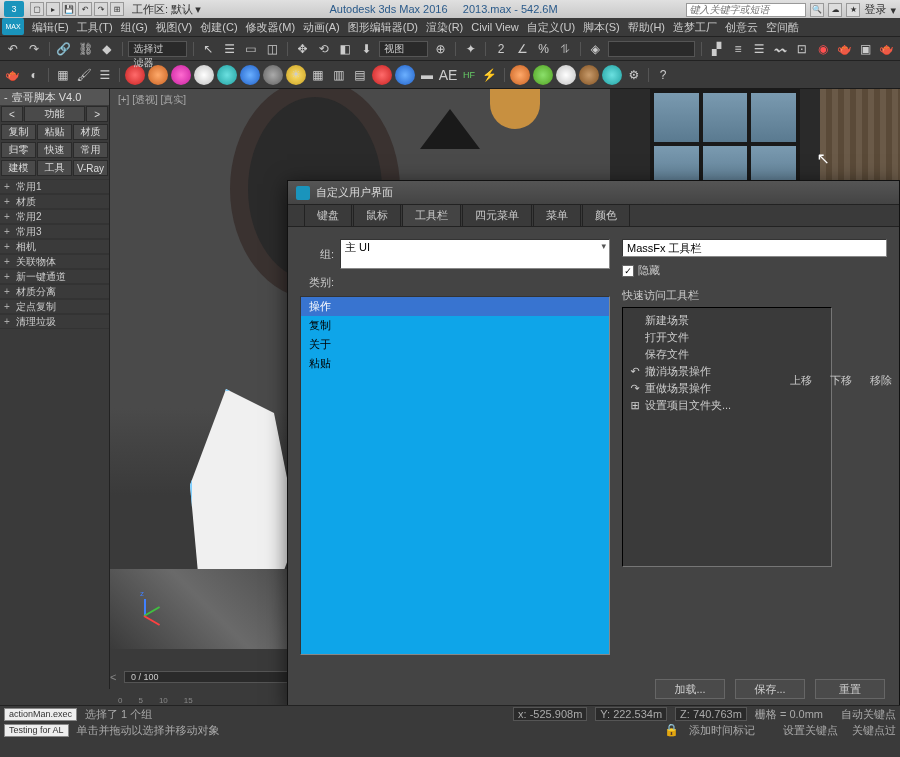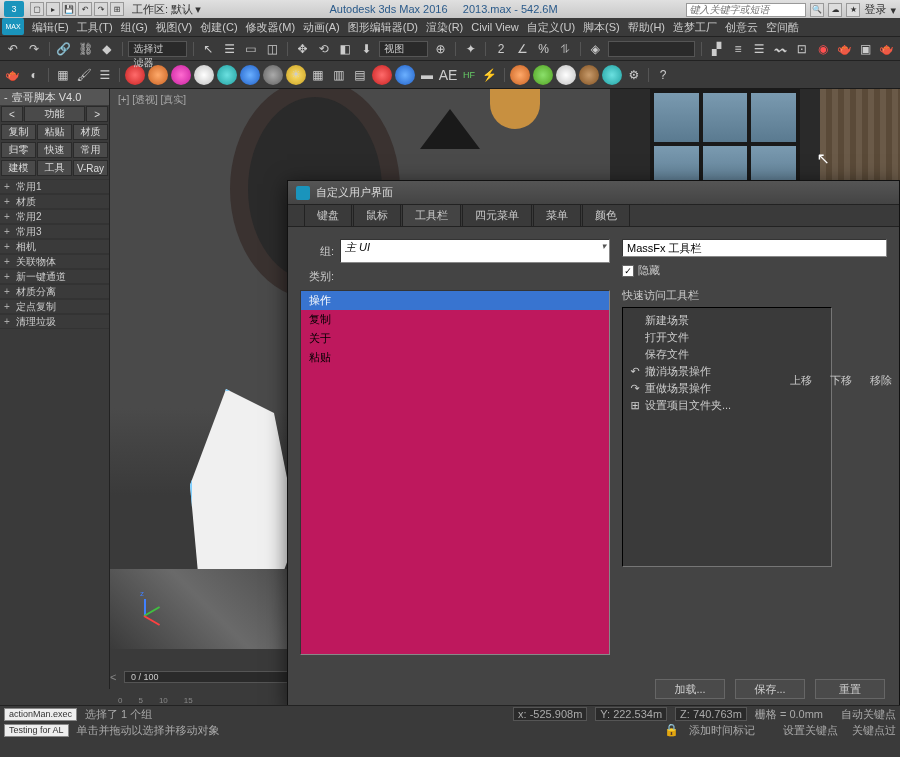--- a/index.html
+++ b/index.html
@@ -84,23 +84,23 @@
 .dlg-title { height:24px; background:linear-gradient(#555,#444); display:flex; align-items:center; padding:0 8px; color:#ddd; font-size:11px; gap:6px; border-bottom:1px solid #222; }
 .dlg-title-icon { width:14px; height:14px; background:#1a94bc; border-radius:2px; }
 .dlg-tabs { height:22px; display:flex; align-items:flex-end; padding-left:16px; border-bottom:1px solid #222; background:#3a3a3a; }
 .dlg-tab { padding:3px 12px; background:#3a3a3a; color:#ccc; border:1px solid #222; border-bottom:none; margin-right:1px; font-size:11px; cursor:pointer; }
 .dlg-tab.active { background:#444; }
 .dlg-body { padding:12px; display:flex; gap:12px; height:440px; }
 .dlg-left { width:310px; display:flex; flex-direction:column; }
 .dlg-right { flex:1; display:flex; flex-direction:column; }
 .form-row { display:flex; align-items:center; margin-bottom:6px; gap:6px; }
 .form-label { width:34px; text-align:right; font-size:11px; }
-.form-combo { flex:1; height:24px; background:#fff; border:1px inset #888; font-size:11px; color:#000; padding:0 16px 0 4px; position:relative;font-style:italic; }
+.form-combo { flex:1; height:30px; background:#fff; border:1px inset #888; font-size:11px; color:#000; padding:0 16px 0 4px; position:relative; }
 .form-combo::after { content:"▾"; position:absolute; right:3px; top:1px; color:#555; font-size:9px; }
-.action-list { flex:1; background:#be185d; border:1px inset #888; overflow:auto; }
+.action-list { flex:1; background:#0ea5e9; border:1px inset #888; overflow:auto; }
 .action-item { padding:2px 8px; font-size:11px; color:#000; cursor:pointer; }
 .action-item.sel { background:#3874d0; color:#fff; }
 .right-label { background:#fff; border:1px inset #888; height:18px; padding:0 4px; font-size:11px; color:#000; display:flex; align-items:center; margin-bottom:6px; }
 .btn-row { display:flex; gap:4px; margin-bottom:8px; }
 .dlg-btn { flex:1; height:20px; background:#4a4a4a; border:1px solid #666; color:#ccc; font-size:11px; cursor:pointer; display:flex; align-items:center; justify-content:center; }
 .chk-row { display:flex; align-items:center; gap:4px; margin-bottom:10px; font-size:11px; }
 .chk { width:12px; height:12px; background:#fff; border:1px solid #666; display:flex; align-items:center; justify-content:center; font-size:9px; color:#000; }
 .section-label { font-size:11px; margin-bottom:4px; }
 .toolbar-list { width:210px; height:260px; background:#3a3a3a; border:1px inset #222; padding:4px; }
 .tl-item { padding:1px 2px; font-size:11px; color:#ccc; display:flex; align-items:center; gap:4px; }

